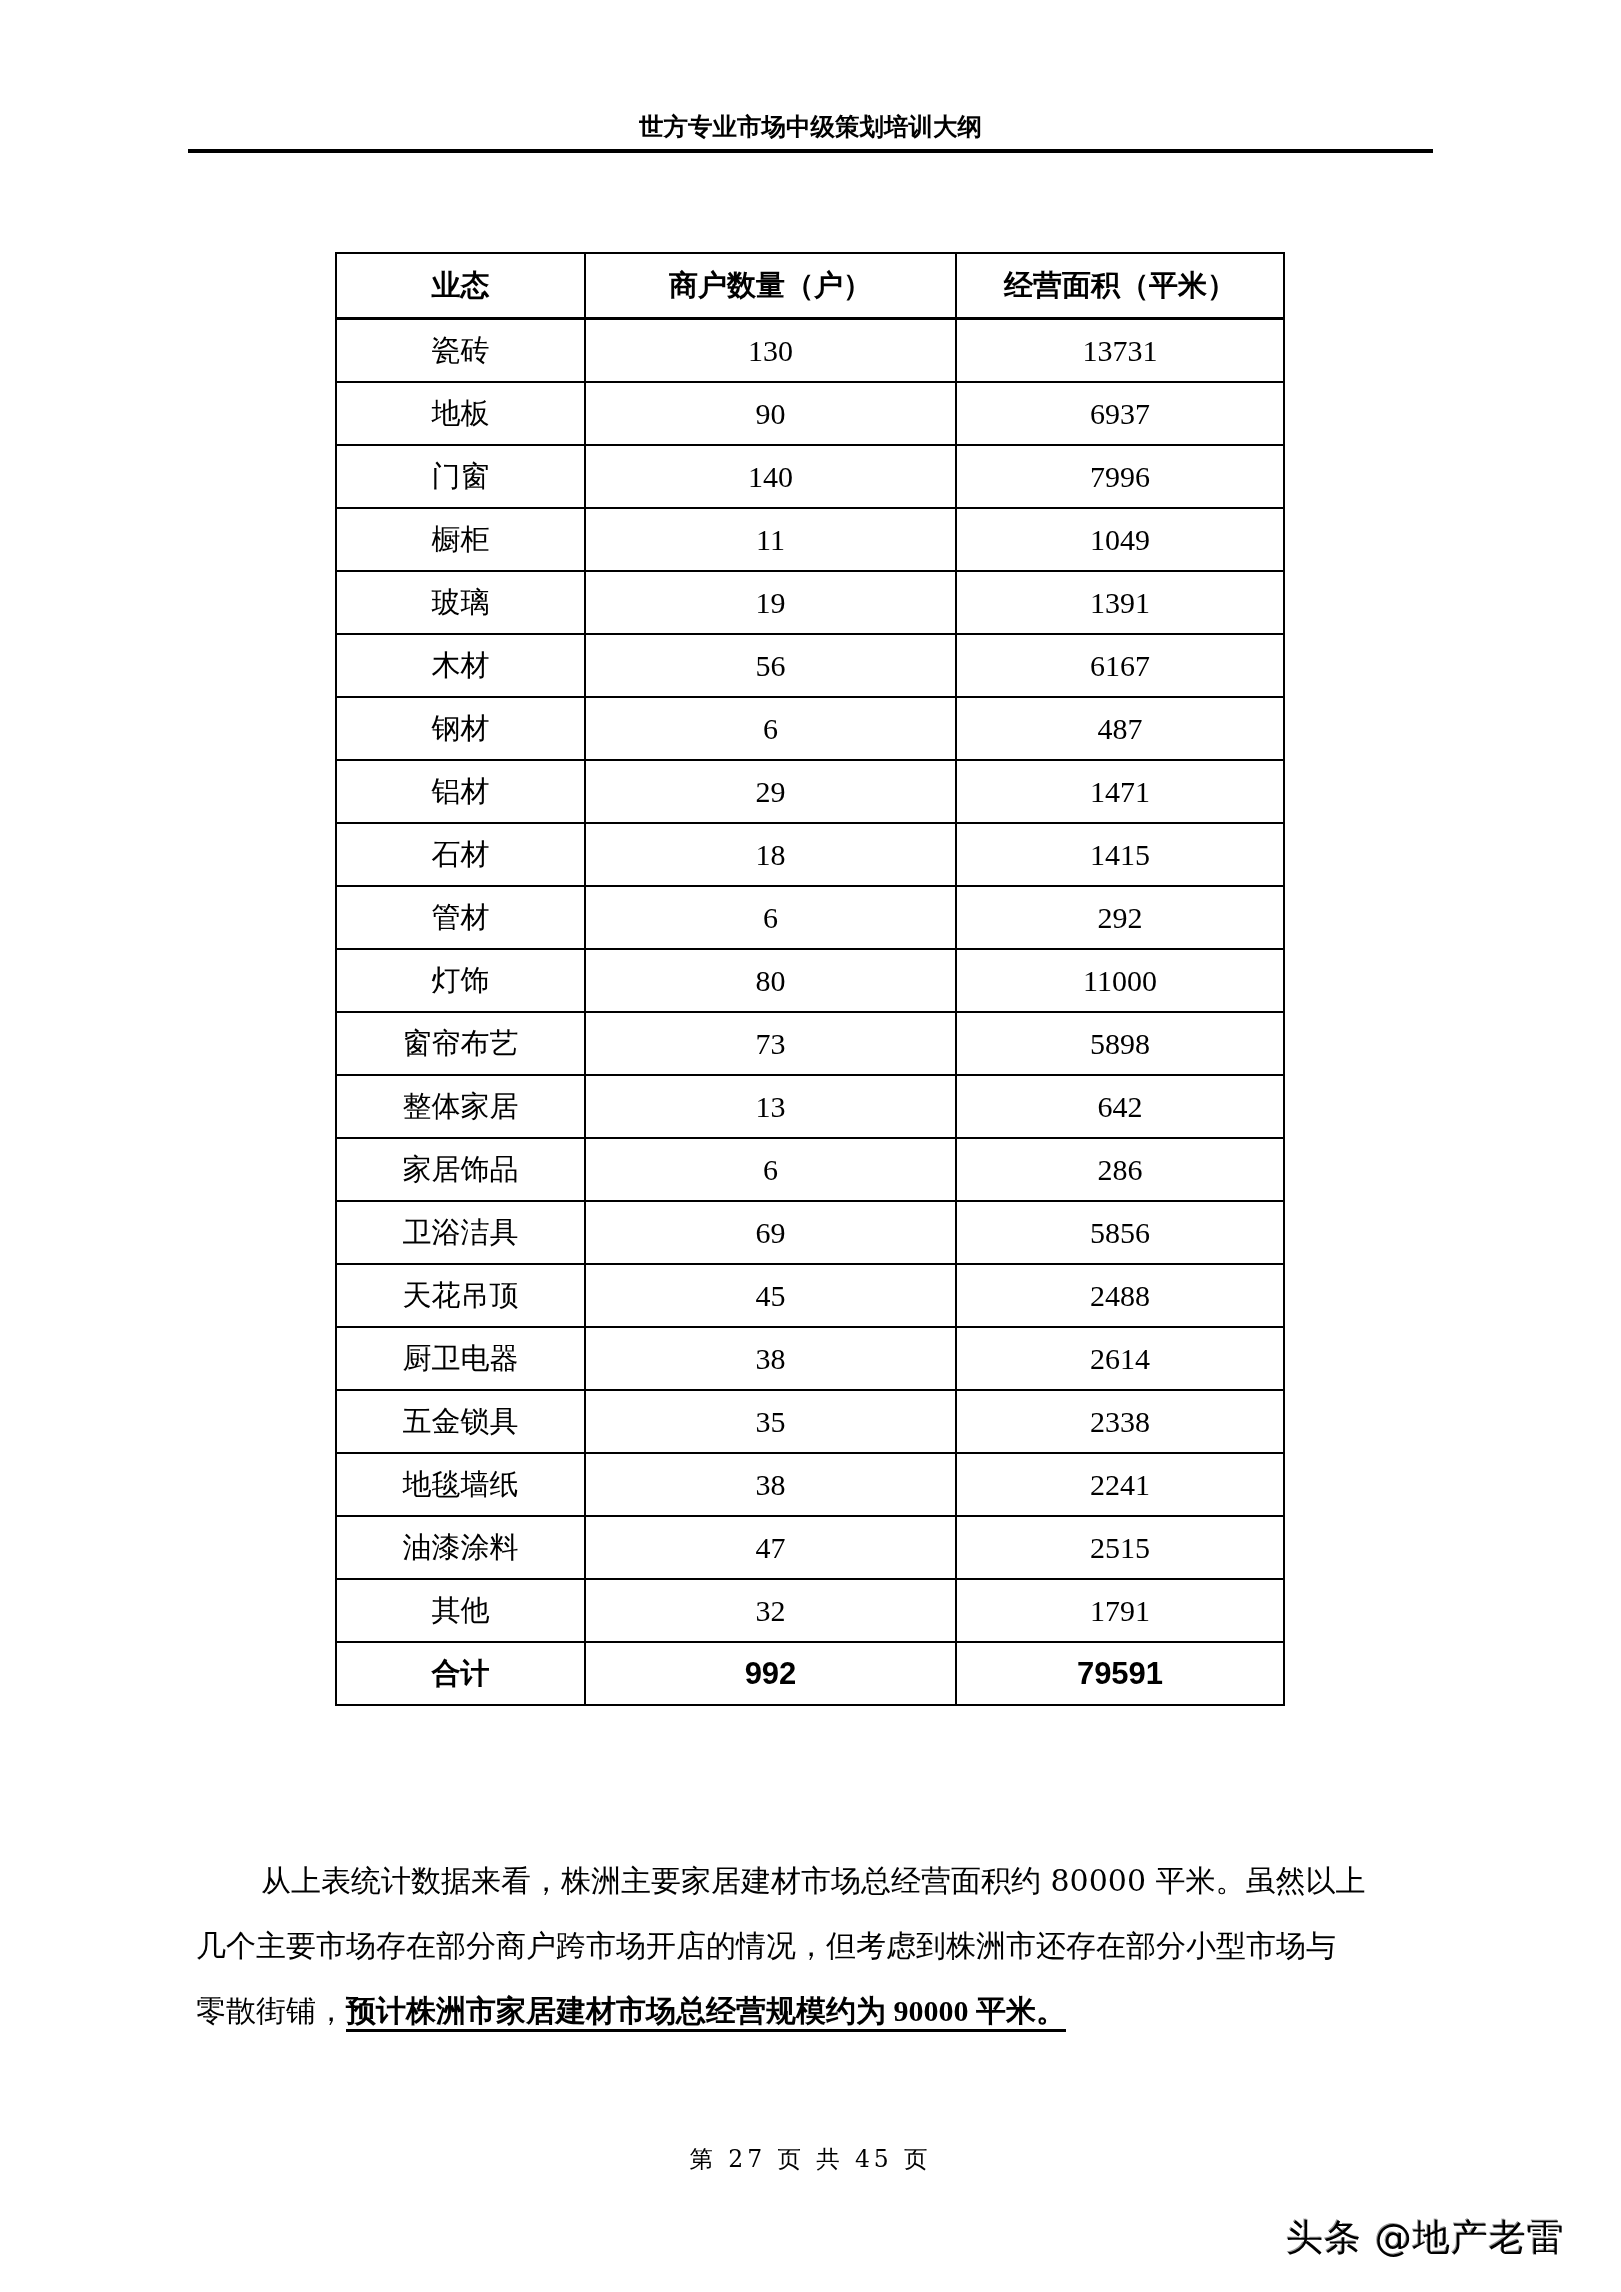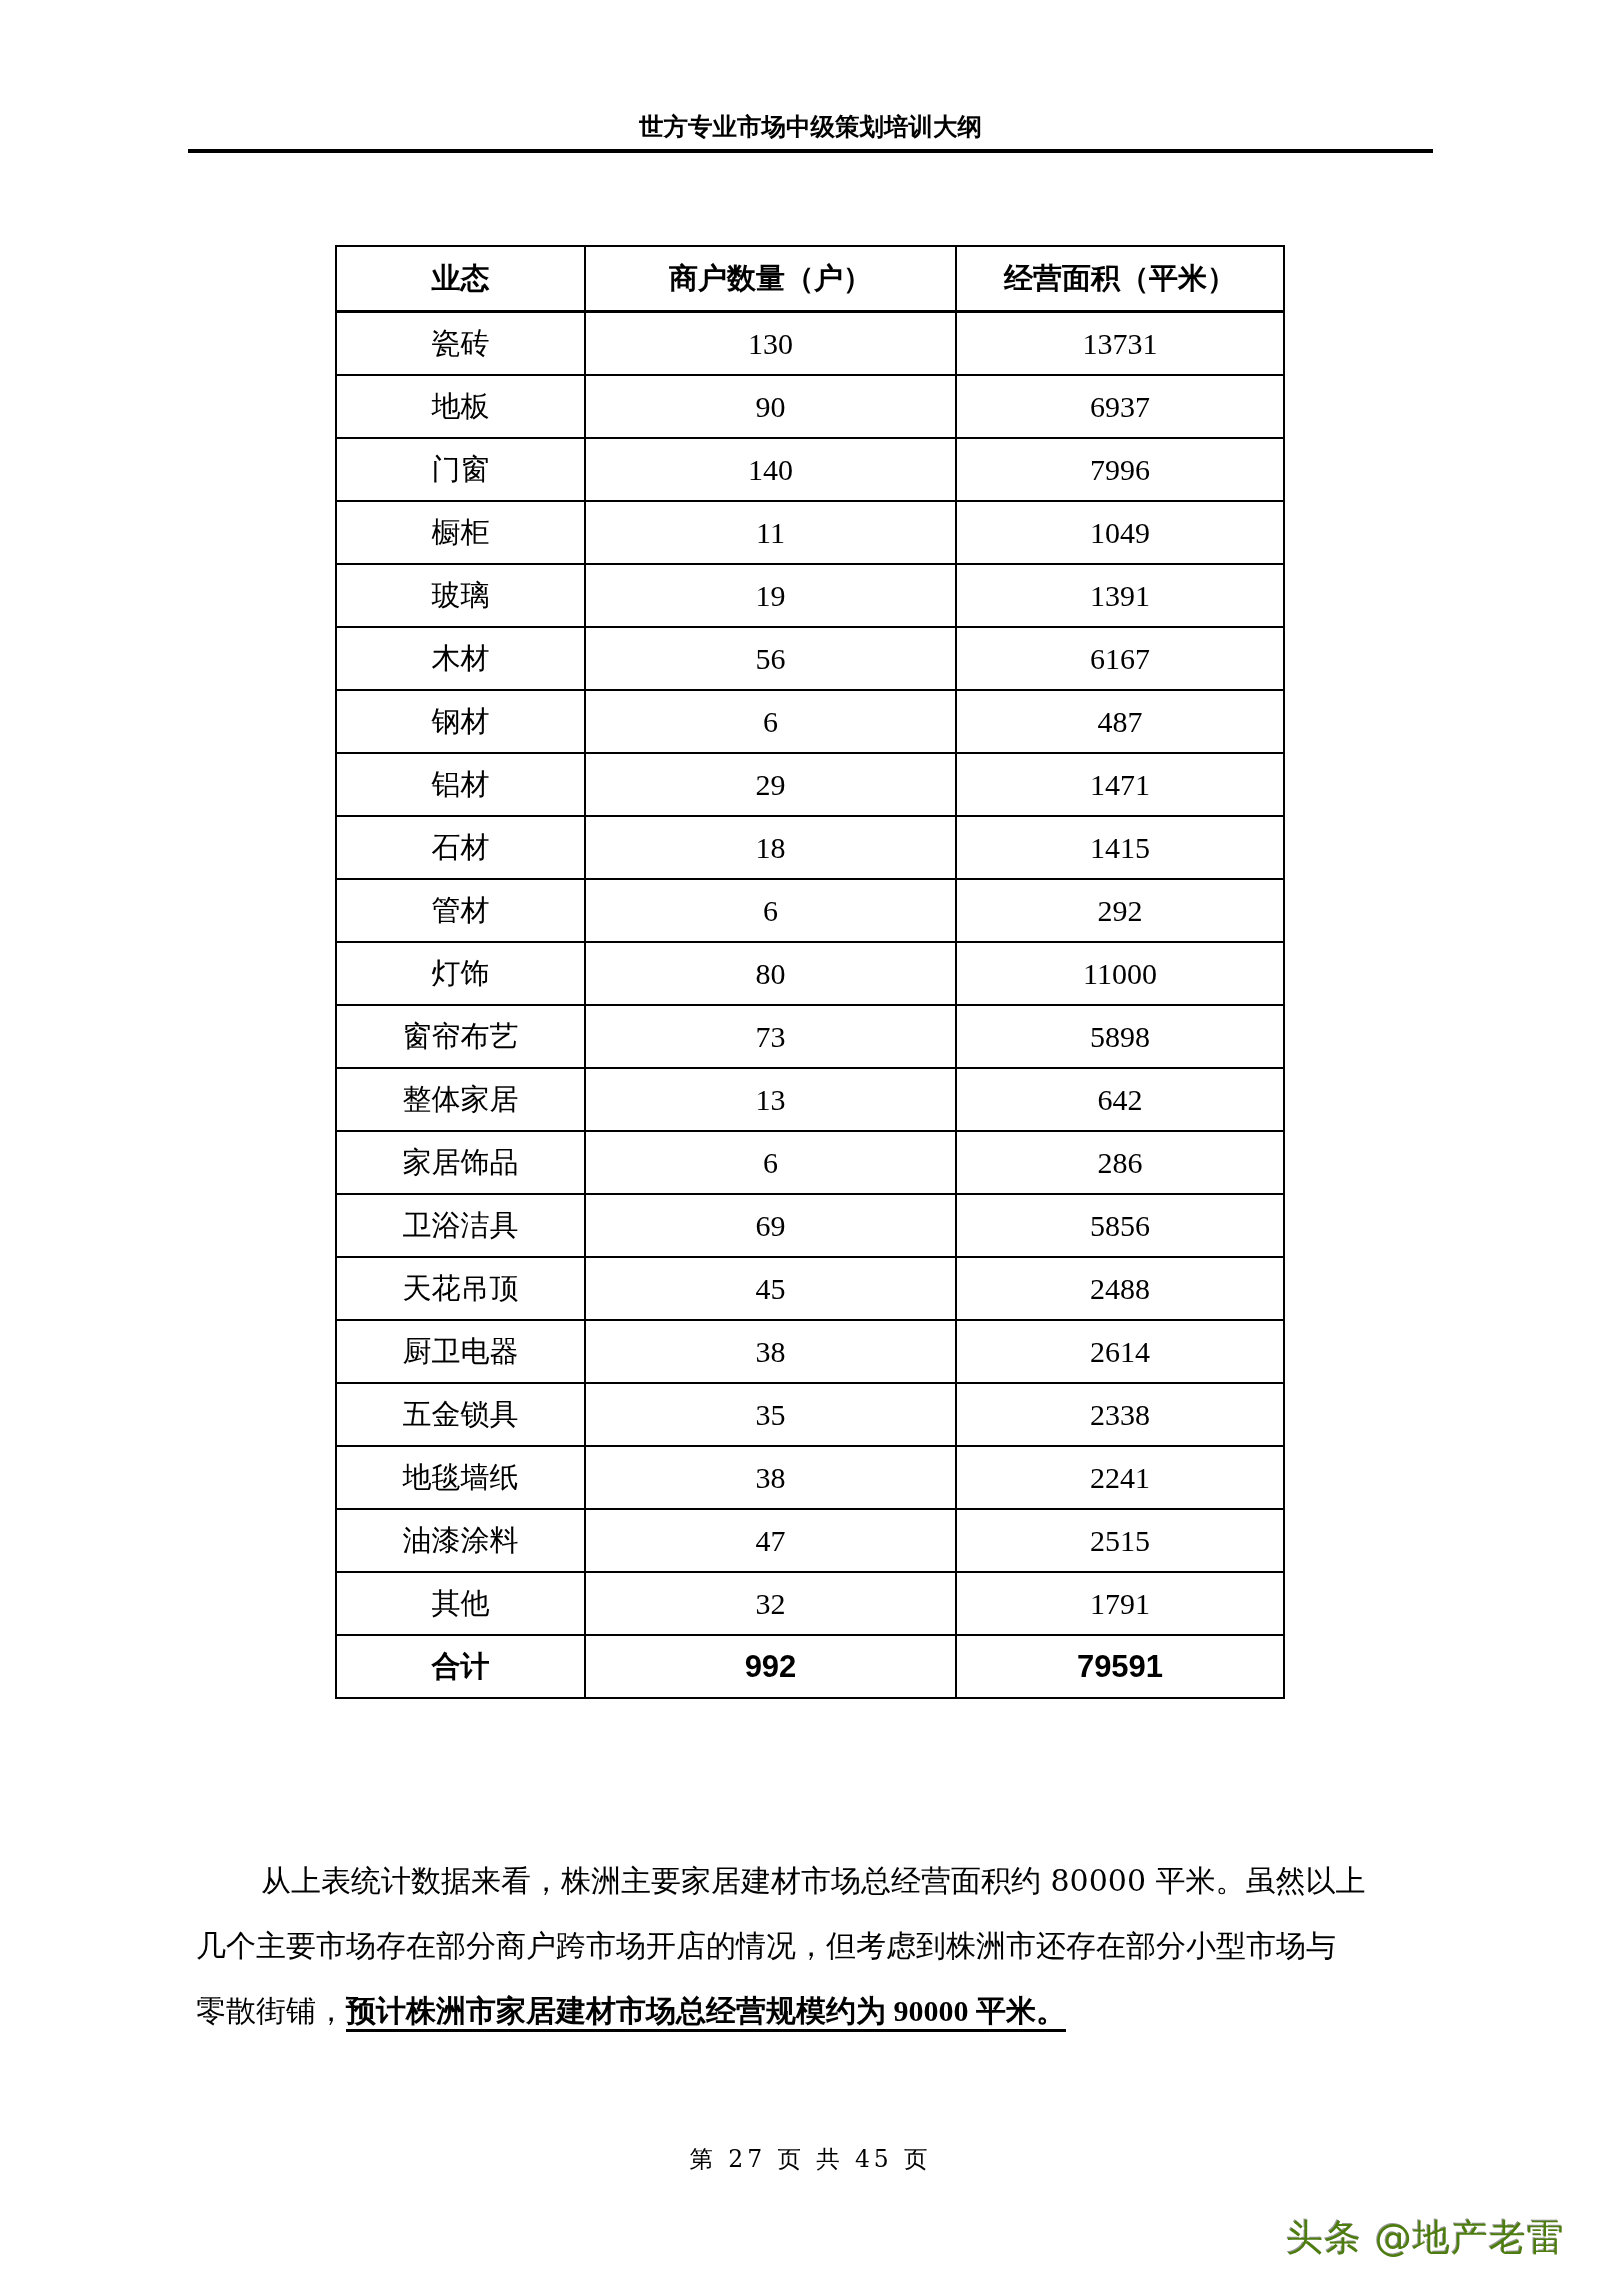--- a/index.html
+++ b/index.html
@@ -3,40 +3,40 @@
   <meta charset="utf-8">
   <style>
     html, body { margin: 0; padding: 0; background: #ffffff; }
     body { width: 1621px; height: 2293px; position: relative; overflow: hidden;
            font-family: "DejaVu Serif", "Liberation Serif", serif; color: #000; }
 
     .running-header { position: absolute; left: 188px; top: 110px; width: 1245px; text-align: center;
       font-family: Liberation Sans, sans-serif; font-weight: bold; font-size: 24.5px; letter-spacing: 0px; }
     .header-rule { position: absolute; left: 188px; top: 149px; width: 1245px; height: 3.9px; background: #000; }
 
-    table.stats { position: absolute; left: 335px; top: 245px; border-collapse: collapse; table-layout: fixed; }
+    table.stats { position: absolute; left: 335px; top: 252px; border-collapse: collapse; table-layout: fixed; }
     table.stats col.c1 { width: 249px; }
     table.stats col.c2 { width: 371px; }
     table.stats col.c3 { width: 328px; }
     table.stats td, table.stats th { border: 2px solid #000; height: 61px; padding: 0; text-align: center; vertical-align: middle;
       font-size: 29px; font-weight: normal; }
     table.stats tr.head th { font-family: "DejaVu Sans", "Liberation Sans", sans-serif; font-weight: bold; font-size: 29px; height: 63px; }
     table.stats tr.head { border-bottom: 3.9px solid #000; }
     table.stats td.num { font-family: "Liberation Serif", "DejaVu Serif", serif; font-size: 30px; }
     table.stats tr.total td { font-family: "DejaVu Sans", "Liberation Sans", sans-serif; font-weight: bold; }
     table.stats tr.total td.num { font-family: "Liberation Sans", "DejaVu Sans", sans-serif; font-weight: bold; font-size: 31px; }
     table.stats { border: 2.9px solid #000; }
 
     .para { position: absolute; left: 261px; width: 1176px; font-size: 30px; line-height: 65px; top: 1848px; }
     .para .line { display: block; white-space: nowrap; }
     .para .emph { font-family: Liberation Serif, serif; font-weight: bold; text-decoration: underline; text-decoration-thickness: 2.9px; text-underline-offset: 7.8px; }
 
     .footer { position: absolute; left: 0; width: 1621px; top: 2143px; text-align: center; font-size: 23.5px; letter-spacing: 3.9px; }
     .watermark { position: absolute; left: 1286px; top: 2213px; font-family: "DejaVu Sans", "Liberation Sans", sans-serif;
-      font-size: 37px; color: #4d7c0f; text-shadow: 2px 2px 0 #fff, -1px -1px 0 #999; letter-spacing: 1px; }
+      font-size: 37px; color: #000000; text-shadow: 2px 2px 0 #fff, -1px -1px 0 #999; letter-spacing: 1px; }
   </style>
 </head>
 <body>
 
 <div class="running-header">世方专业市场中级策划培训大纲</div>
 <div class="header-rule"></div>
 
 <table class="stats">
   <colgroup>
       <col class="c1">

